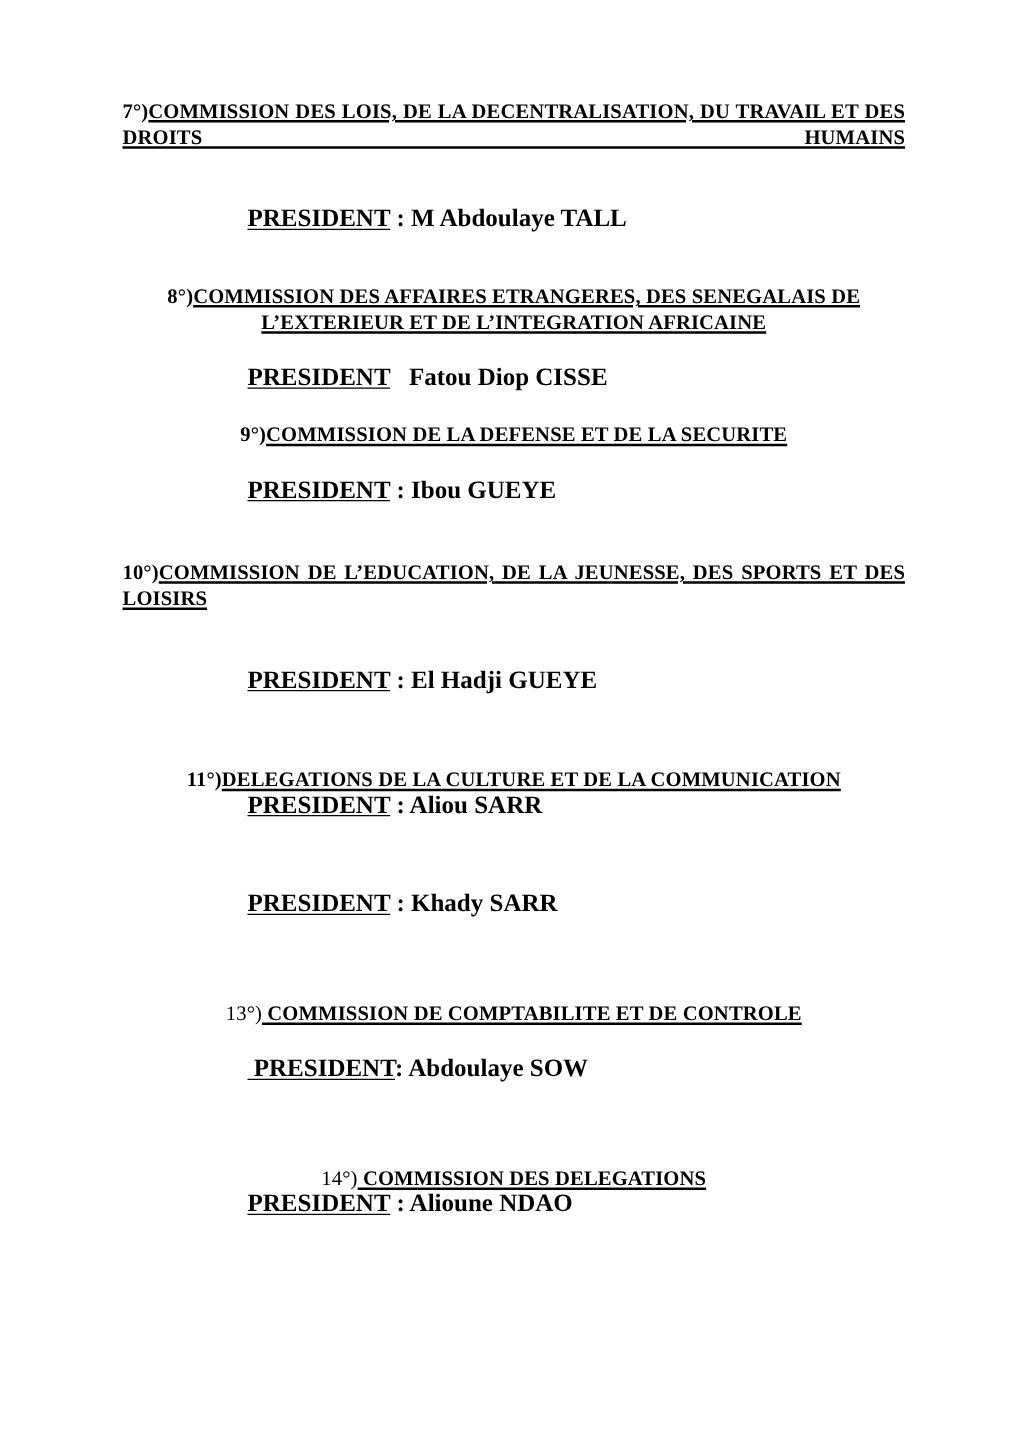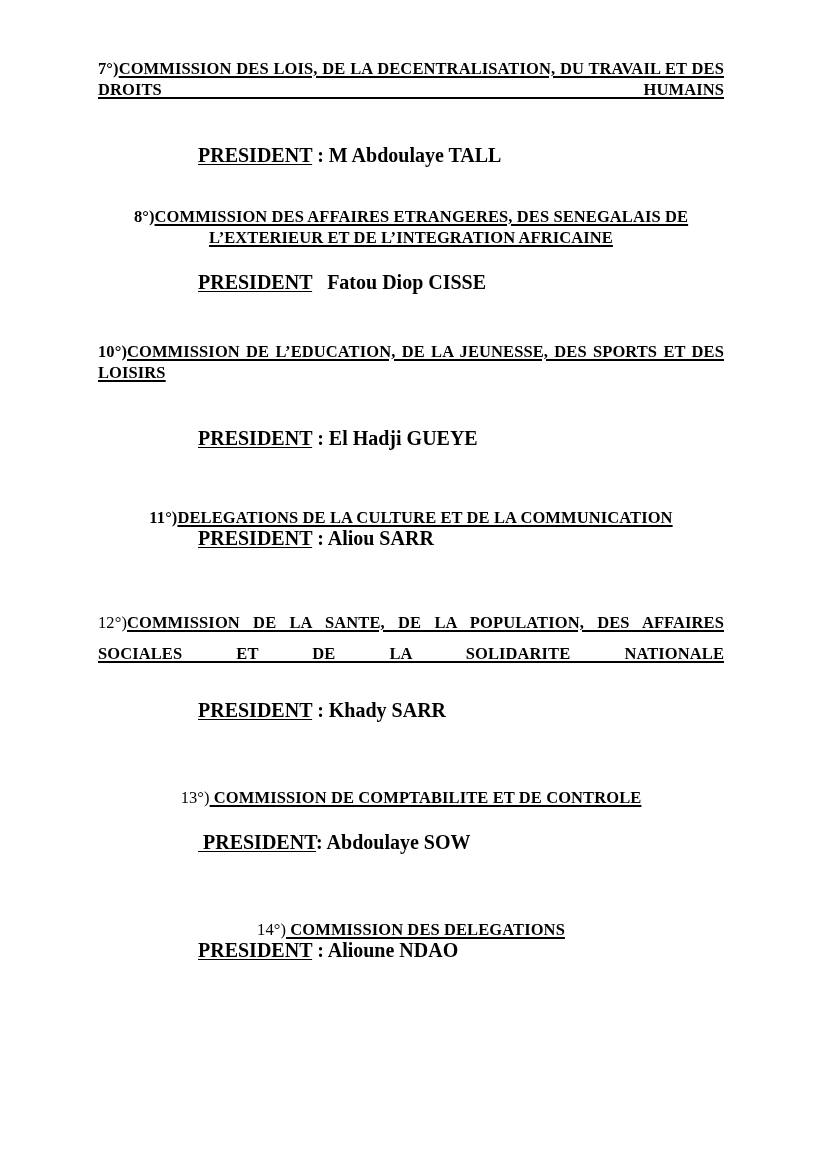--- a/index.html
+++ b/index.html
@@ -34,20 +34,21 @@
     margin: 0;
     font-size: 16.5px;
     line-height: 21px;
     font-weight: bold;
     text-align: justify;
     text-justify: inter-word;
     letter-spacing: 0.1px;
   }
   .heading.justified {
     text-align: justify;
+    margin-top: 20px;
   }
   .heading.justified::after {
     content: "";
     display: inline-block;
     width: 100%;
     height: 0;
   }
   .heading.flow { text-align: center; }
   .heading.loose { line-height: 31px; }
 
@@ -99,40 +100,44 @@
     <div class="gap-l"></div>
 
     <div class="commission">
       <p class="heading flow"><span class="num">8°)</span><span class="title-u">COMMISSION DES AFFAIRES ETRANGERES, DES SENEGALAIS DE L’EXTERIEUR ET DE L’INTEGRATION AFRICAINE </span></p>
       <div class="gap-m"></div>
       <p class="president"><span class="label">PRESIDENT</span><span class="sep">   </span><span class="name">Fatou Diop CISSE</span></p>
     </div>
 
     <div class="gap-m"></div>
 
+    <div class="commission">
+      <p class="heading flow"><span class="num">9°)</span><span class="title-u">COMMISSION DE LA DEFENSE ET DE LA SECURITE </span></p>
+      <div class="gap-m"></div>
+      <p class="president"><span class="label">PRESIDENT</span><span class="sep"> : </span><span class="name">Ibou GUEYE</span></p>
+    </div>
 
     <div class="gap-m"></div>
 
     <div class="commission">
       <p class="heading justified"><span class="num">10°)</span><span class="title-u">COMMISSION DE L’EDUCATION, DE LA JEUNESSE, DES SPORTS ET DES LOISIRS</span></p>
       <div class="gap-m"></div>
       <p class="president"><span class="label">PRESIDENT</span><span class="sep"> : </span><span class="name">El Hadji GUEYE</span></p>
     </div>
 
     <div class="gap-xl"></div>
 
     <div class="commission">
       <p class="heading flow"><span class="num">11°)</span><span class="title-u">DELEGATIONS DE LA CULTURE ET DE LA COMMUNICATION </span></p>
       <p class="president"><span class="label">PRESIDENT</span><span class="sep"> : </span><span class="name">Aliou SARR</span></p>
     </div>
 
     <div class="gap-xl"></div>
 
     <div class="commission">
-      <p class="heading justified loose"><span class="num plain">12°)</span><span class="title-u">COMMISSION DE LA SANTE, DE LA POPULATION, DES AFFAIRES SOCIALES ET DE LA SOLIDARITE NATIONALE</span></p>
       <p class="president"><span class="label">PRESIDENT</span><span class="sep"> : </span><span class="name">Khady SARR</span></p>
     </div>
 
     <div class="gap-xxl"></div>
 
     <div class="commission">
       <p class="heading flow"><span class="num plain">13°)</span><span class="title-u"> COMMISSION DE COMPTABILITE ET DE CONTROLE</span></p>
       <div class="gap-m"></div>
       <p class="president"><span class="label"> PRESIDENT</span><span class="sep">: </span><span class="name">Abdoulaye SOW</span></p>
     </div>

